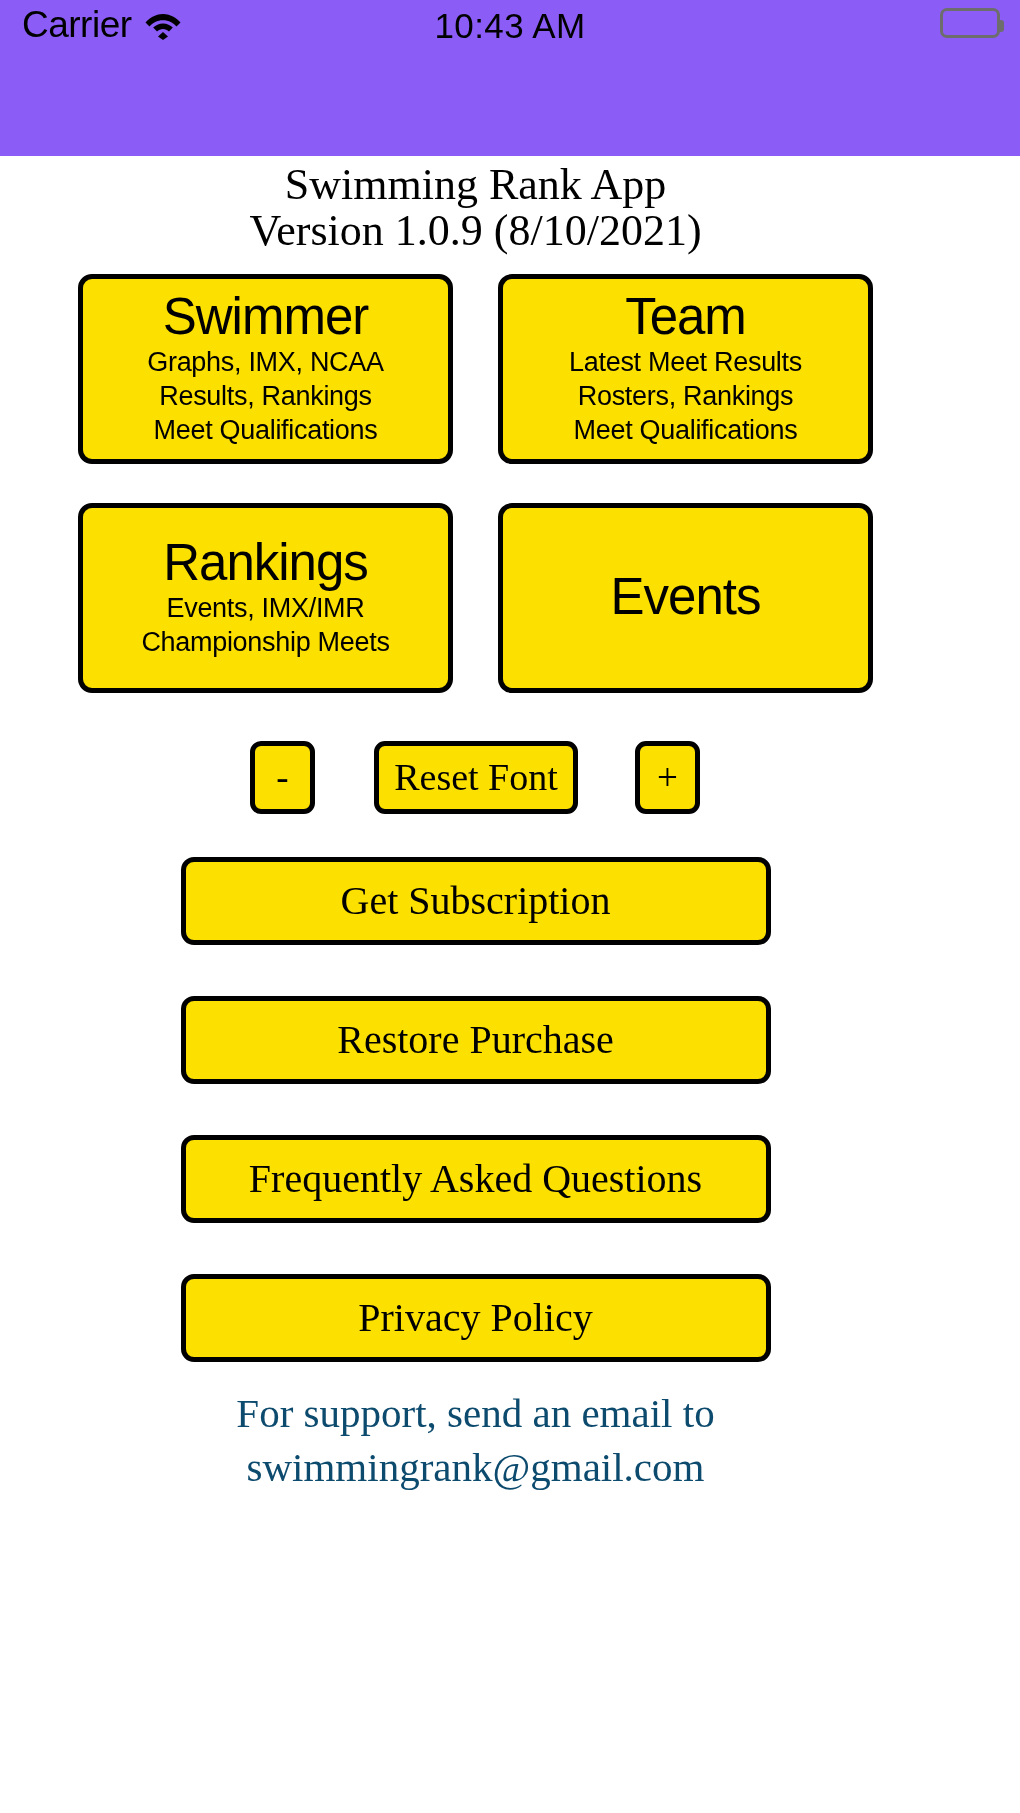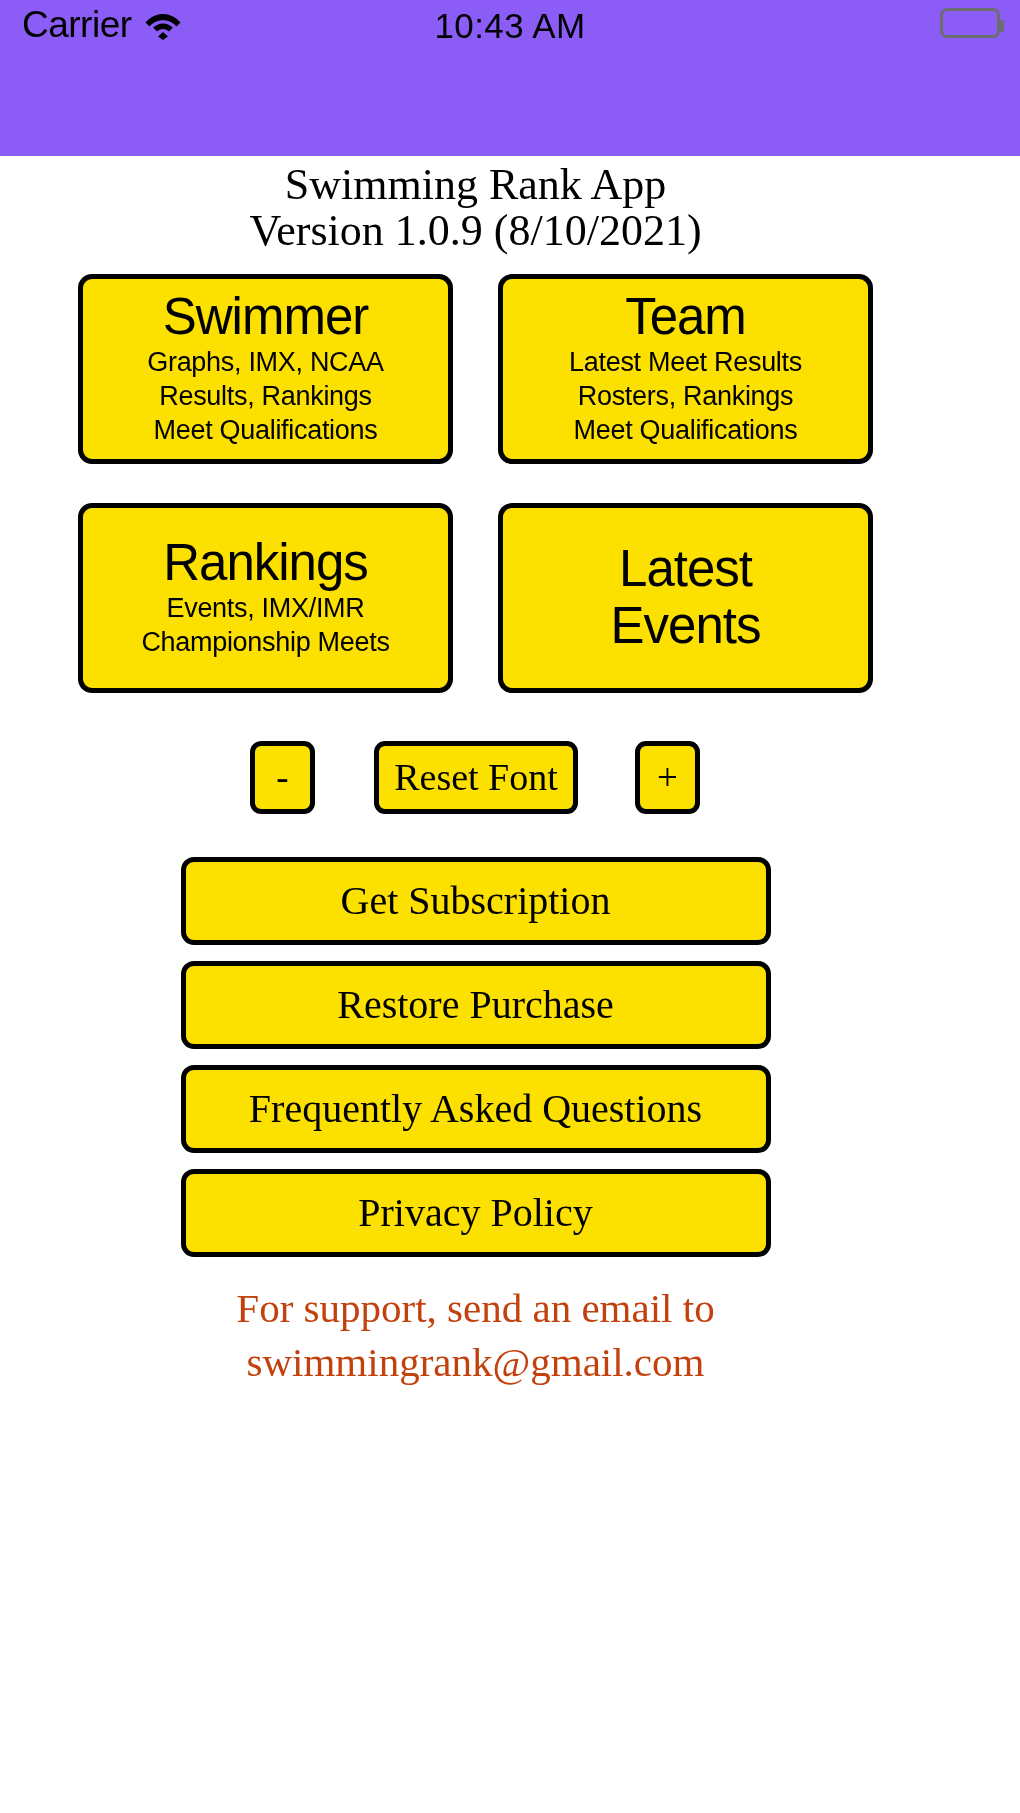--- a/index.html
+++ b/index.html
@@ -119,31 +119,31 @@
     font-size:38px;
     border-radius:11px;
   }
 
   
   .wide-list{ margin:43px auto 0; width:590px; }
   .btn-wide{
     width:590px; height:88px;
     font-size:40px;
     border-radius:13px;
-    margin-bottom:16px;
+    margin-bottom:51px;
   }
   .btn-wide:last-child{ margin-bottom:0; }
 
   
   .support{
     margin-top:24px;
     text-align:center;
     font-size:41px;
     line-height:1.33;
-    color:#c2410c;
+    color:#0c4a6e;
   }
   .support .line{ display:block; }
 </style>
 </head>
 <body>
 
 <div class="status-bar">
   <div class="status-left">
     <span class="carrier-text">Carrier</span>
     <span class="wifi-icon">
@@ -194,21 +194,20 @@
 
     <div class="btn tile">
       <span class="tile-title">Rankings</span>
       <span class="tile-sub">
         <span class="line">Events, IMX/IMR</span>
         <span class="line">Championship Meets</span>
       </span>
     </div>
 
     <div class="btn tile tall-title">
-      <span class="tile-title">Latest</span>
       <span class="tile-title">Events</span>
     </div>
 
   </div>
 
   <div class="font-row">
     <div class="btn btn-minus">-</div>
     <div class="btn btn-reset">Reset Font</div>
     <div class="btn btn-plus">+</div>
   </div>

